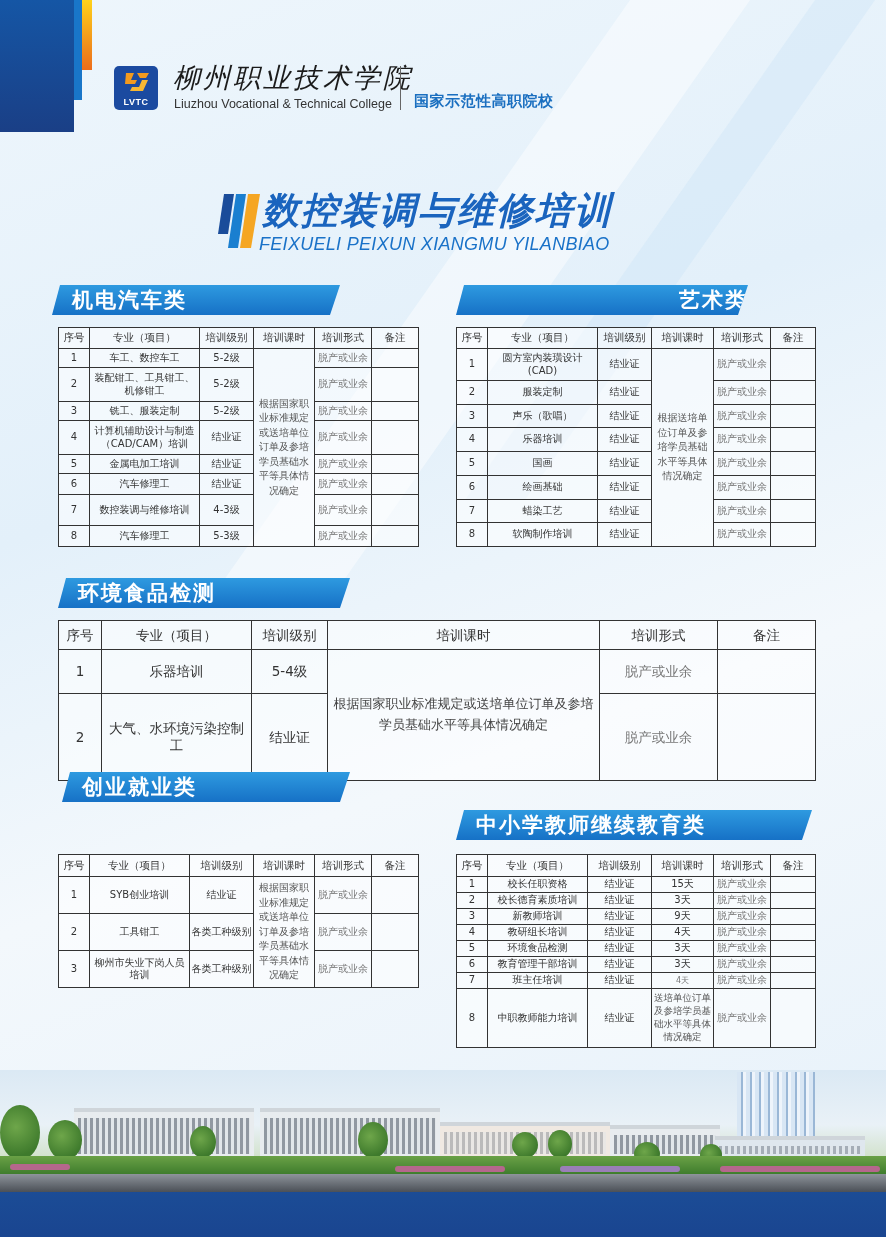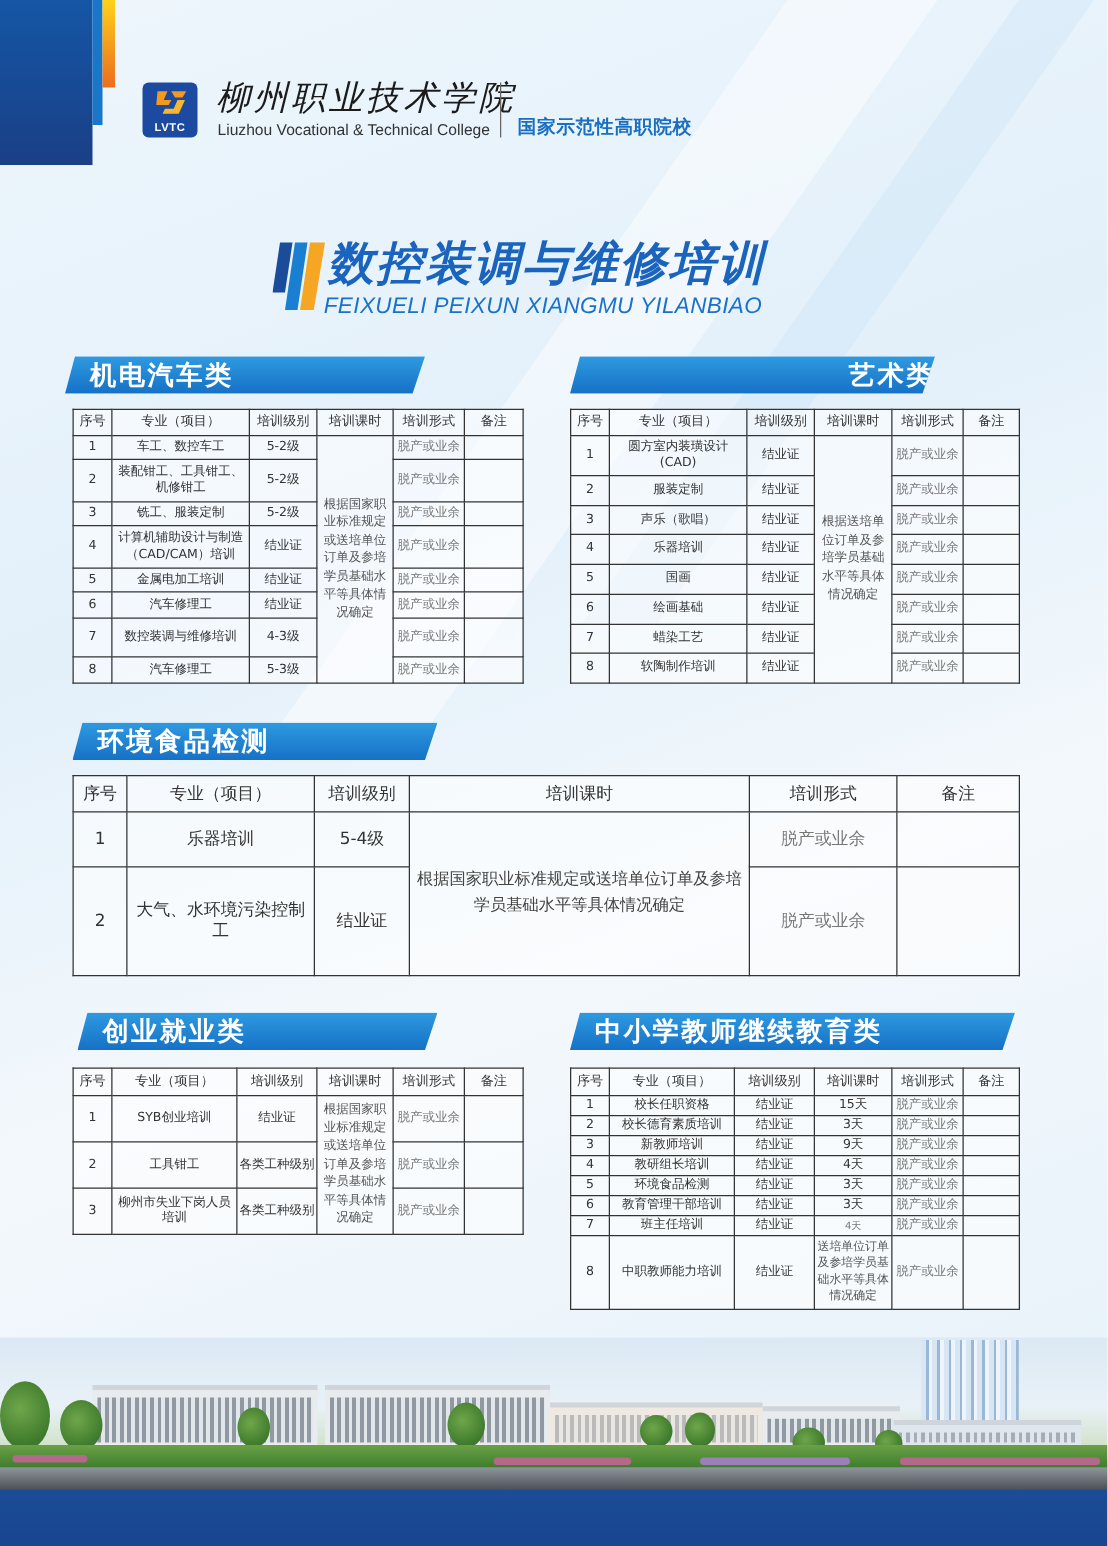--- a/index.html
+++ b/index.html
@@ -275,21 +275,21 @@
   <tr style="height:87px">
     <td>2</td>
     <td>大气、水环境污染控制工</td>
     <td>结业证</td>
     <td class="form">脱产或业余</td>
     <td></td>
   </tr>
 </tbody>
   </table>
 
-<div class="sec-head" style="left:62px; top:810px; width:288px;">创业就业类</div>
+<div class="sec-head" style="left:62px; top:772px; width:288px;">创业就业类</div>
 <table style="left:58px; top:854px; width:360px;">
   <colgroup>
       <col style="width:31px">
       <col style="width:100px">
       <col style="width:64px">
       <col style="width:61px">
       <col style="width:57px">
       <col style="width:47px">
     </colgroup>
   <tbody>

